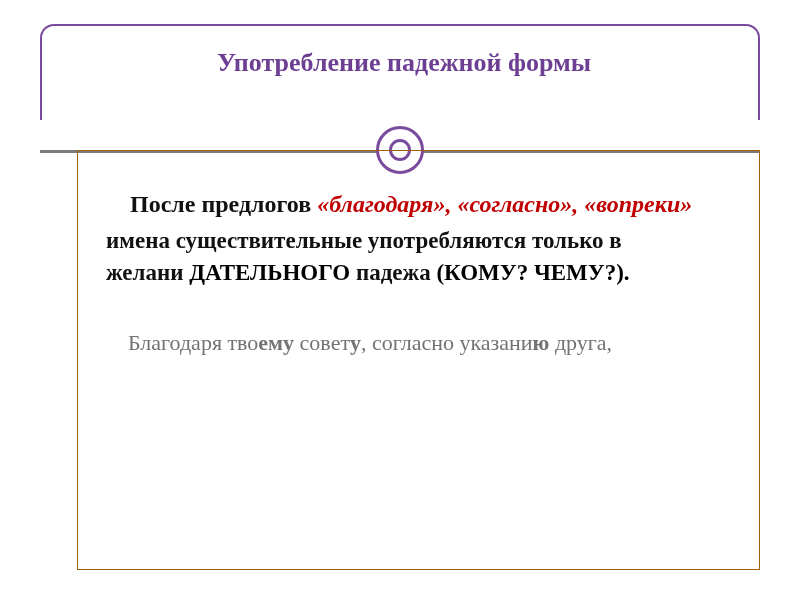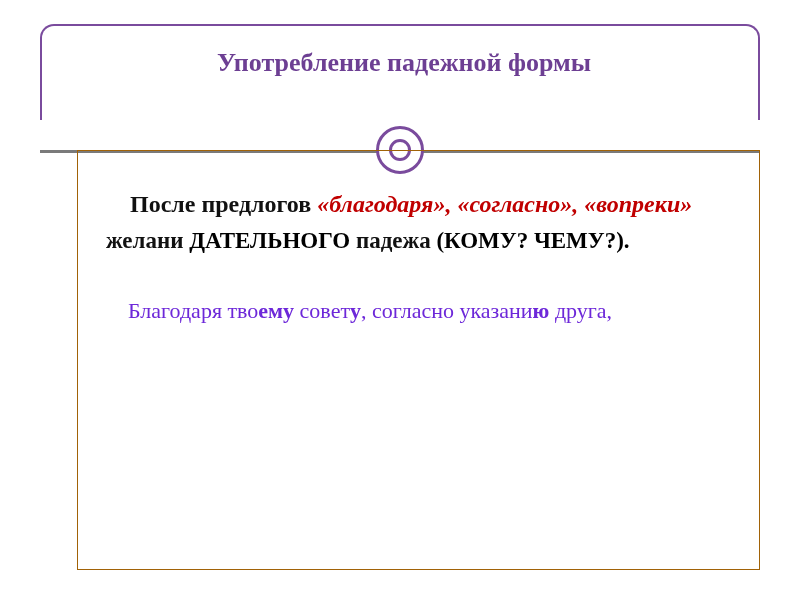--- a/index.html
+++ b/index.html
@@ -71,21 +71,21 @@
   }
   .line3 {
     font-size: 23px;
     color: #111;
     font-weight: bold;
     margin-bottom: 34px;
   }
   .line3 .red-up { color: #000000; font-family: Liberation Serif, serif; }
   .line3 .ww { color: #000000; }
   .examples {
-    color: #6d28d9;
+    color: #737373;
     font-size: 22px;
     line-height: 2.1;
   }
   .examples .u { font-weight: bold; }
 </style>
 </head>
 <body>
 
 <div class="slide">
 
@@ -102,20 +102,21 @@
       <div class="circle-inner"></div>
     </div>
   </div>
 
   <div class="content-frame">
 
     <div class="line1">
       &nbsp;&nbsp;&nbsp;&nbsp;<span class="black">После предлогов </span><span class="red">«благодаря»</span><span class="red">, </span><span class="red">«согласно»</span><span class="red">, </span><span class="red">«вопреки»</span>
     </div>
 
+    <div class="line2">имена существительные употребляются только в</div>
 
     <div class="line3">
       <span>желани </span><span class="red-up">ДАТЕЛЬНОГО</span><span> падежа</span><span class="ww">   (КОМУ? ЧЕМУ?).</span>
     </div>
 
     <div class="examples">
       <div>
         &nbsp;&nbsp;&nbsp;&nbsp;<span>Благодаря тво</span><span class="u">ему</span><span> совет</span><span class="u">у</span><span>, согласно указани</span><span class="u">ю</span><span> друга,</span>
       </div>
     </div>

